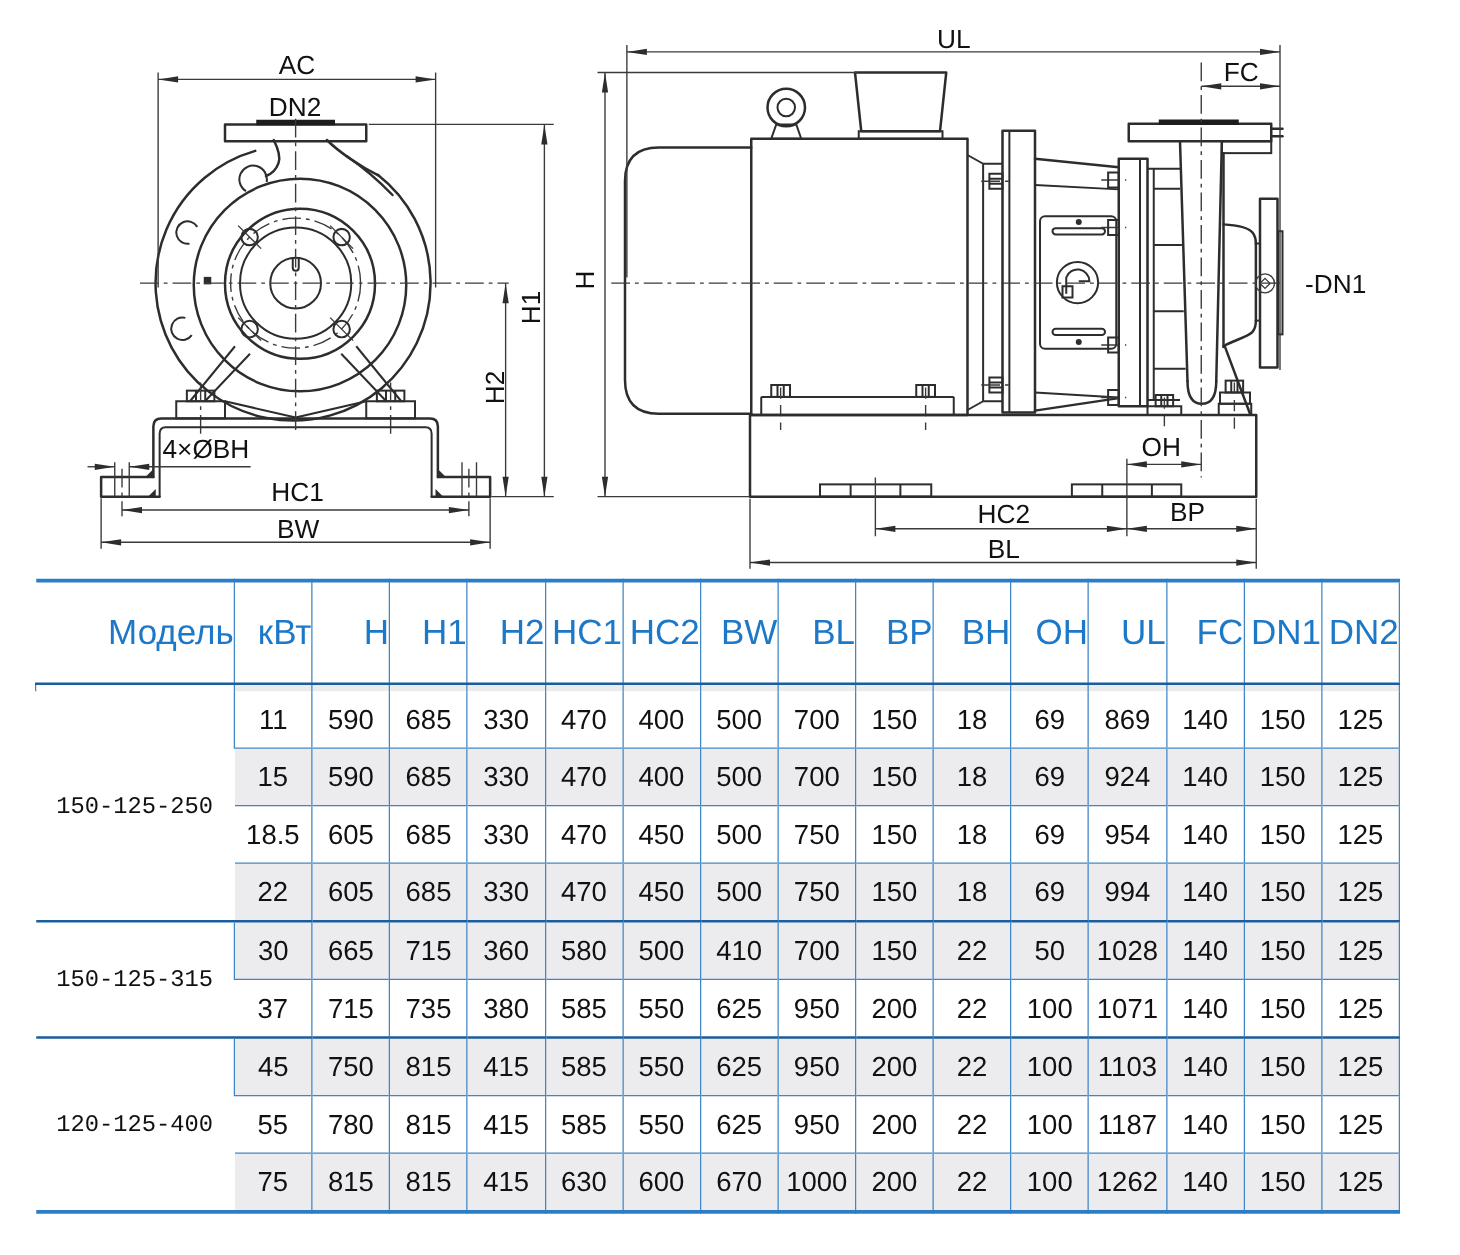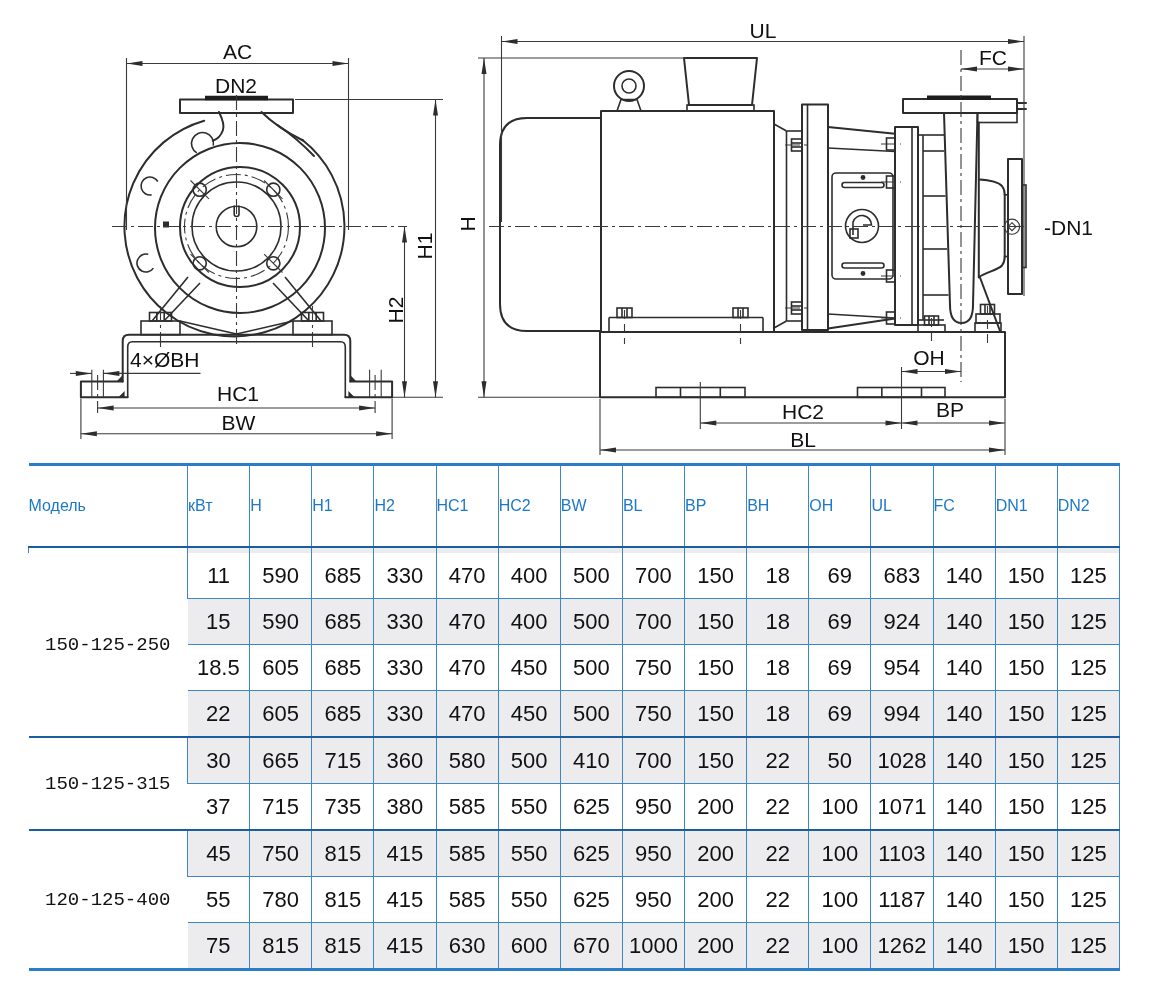--- a/index.html
+++ b/index.html
@@ -13,22 +13,22 @@
   svg .dash{stroke:#3a3a3a;stroke-width:1.1;fill:none;stroke-dasharray:9,5;}
   svg .arrow{fill:#2d2d2d;stroke:none;}
   svg .solidfill{fill:#2d2d2d;stroke:none;}
   svg text{font-family:"Liberation Sans", sans-serif;font-size:21px;fill:#111;}
   svg .bold-edge{stroke:#1d1d1d;stroke-width:4.5;fill:none;}
 
   .tablewrap{position:absolute;left:28px;top:463px;}
   table.spec{border-collapse:collapse;table-layout:fixed;width:1092px;
     border-top:3px solid var(--grid-strong);border-bottom:3px solid var(--grid-strong);}
   table.spec col.c-model{width:159px;}
-  table.spec th{height:80px;font-size:16px;font-weight:normal;color:var(--head-text);
-    border-left:1px solid var(--grid);padding:0;text-align:left;vertical-align:middle;background:#fff;}
+  table.spec th{height:80px;font-size:28px;font-weight:normal;color:var(--head-text);
+    border-left:1px solid var(--grid);padding:0;text-align:right;vertical-align:middle;background:#fff;}
   table.spec th:first-child{border-left:none;}
   table.spec th:last-child{border-right:1px solid var(--grid);}
   table.spec thead tr{border-bottom:2px solid var(--divider);}
   table.spec td{font-size:22px;color:#111;text-align:center;vertical-align:middle;
     border-left:1px solid var(--grid);padding:0;height:45px;}
   table.spec td:first-child{border-left:none;}
   table.spec td:last-child{border-right:1px solid var(--grid);}
   table.spec td.model{font-size:19px;background:#fff !important;font-family:Liberation Mono, monospace;}
   table.spec tr.sp td{height:5px;border-left:1px solid var(--grid);}
   table.spec tr.rowsep td{border-top:1px solid var(--grid);}
@@ -416,21 +416,21 @@
             <td>590</td>
             <td>685</td>
             <td>330</td>
             <td>470</td>
             <td>400</td>
             <td>500</td>
             <td>700</td>
             <td>150</td>
             <td>18</td>
             <td>69</td>
-            <td>683</td>
+            <td>869</td>
             <td>140</td>
             <td>150</td>
             <td>125</td>
           </tr>
           <tr class="rowsep">
             <td class="shade">15</td>
             <td class="shade">590</td>
             <td class="shade">685</td>
             <td class="shade">330</td>
             <td class="shade">470</td>

